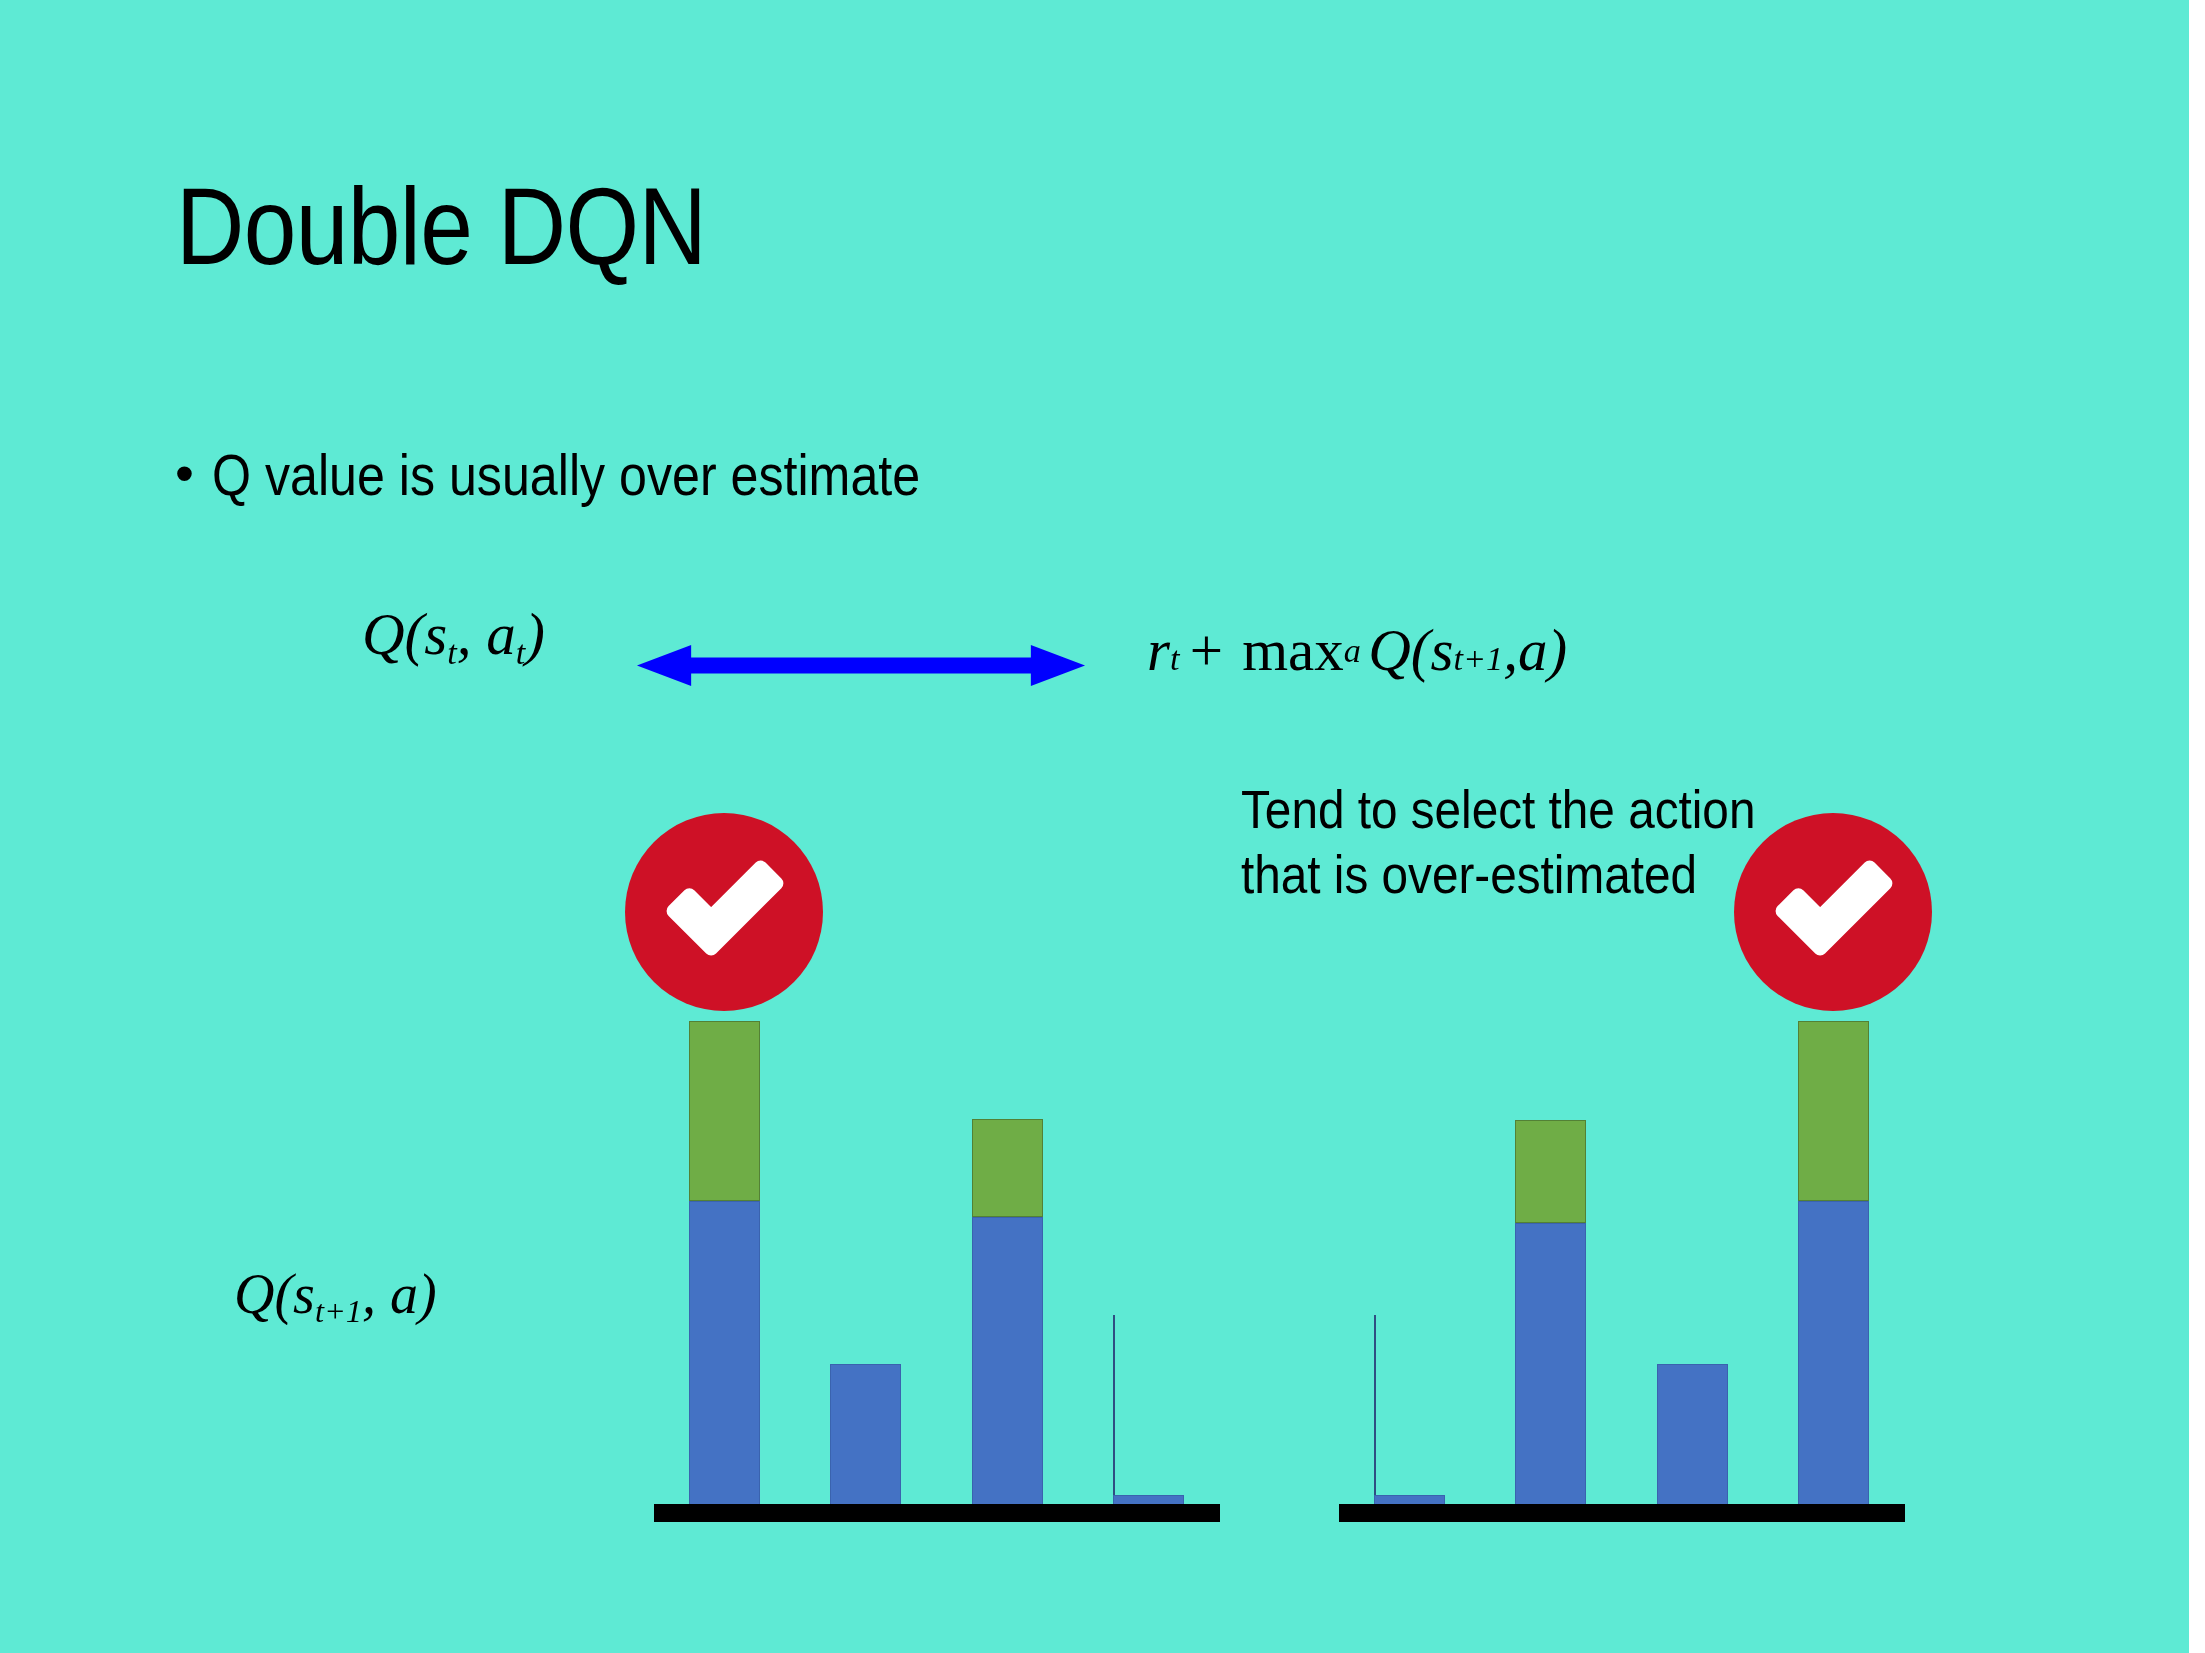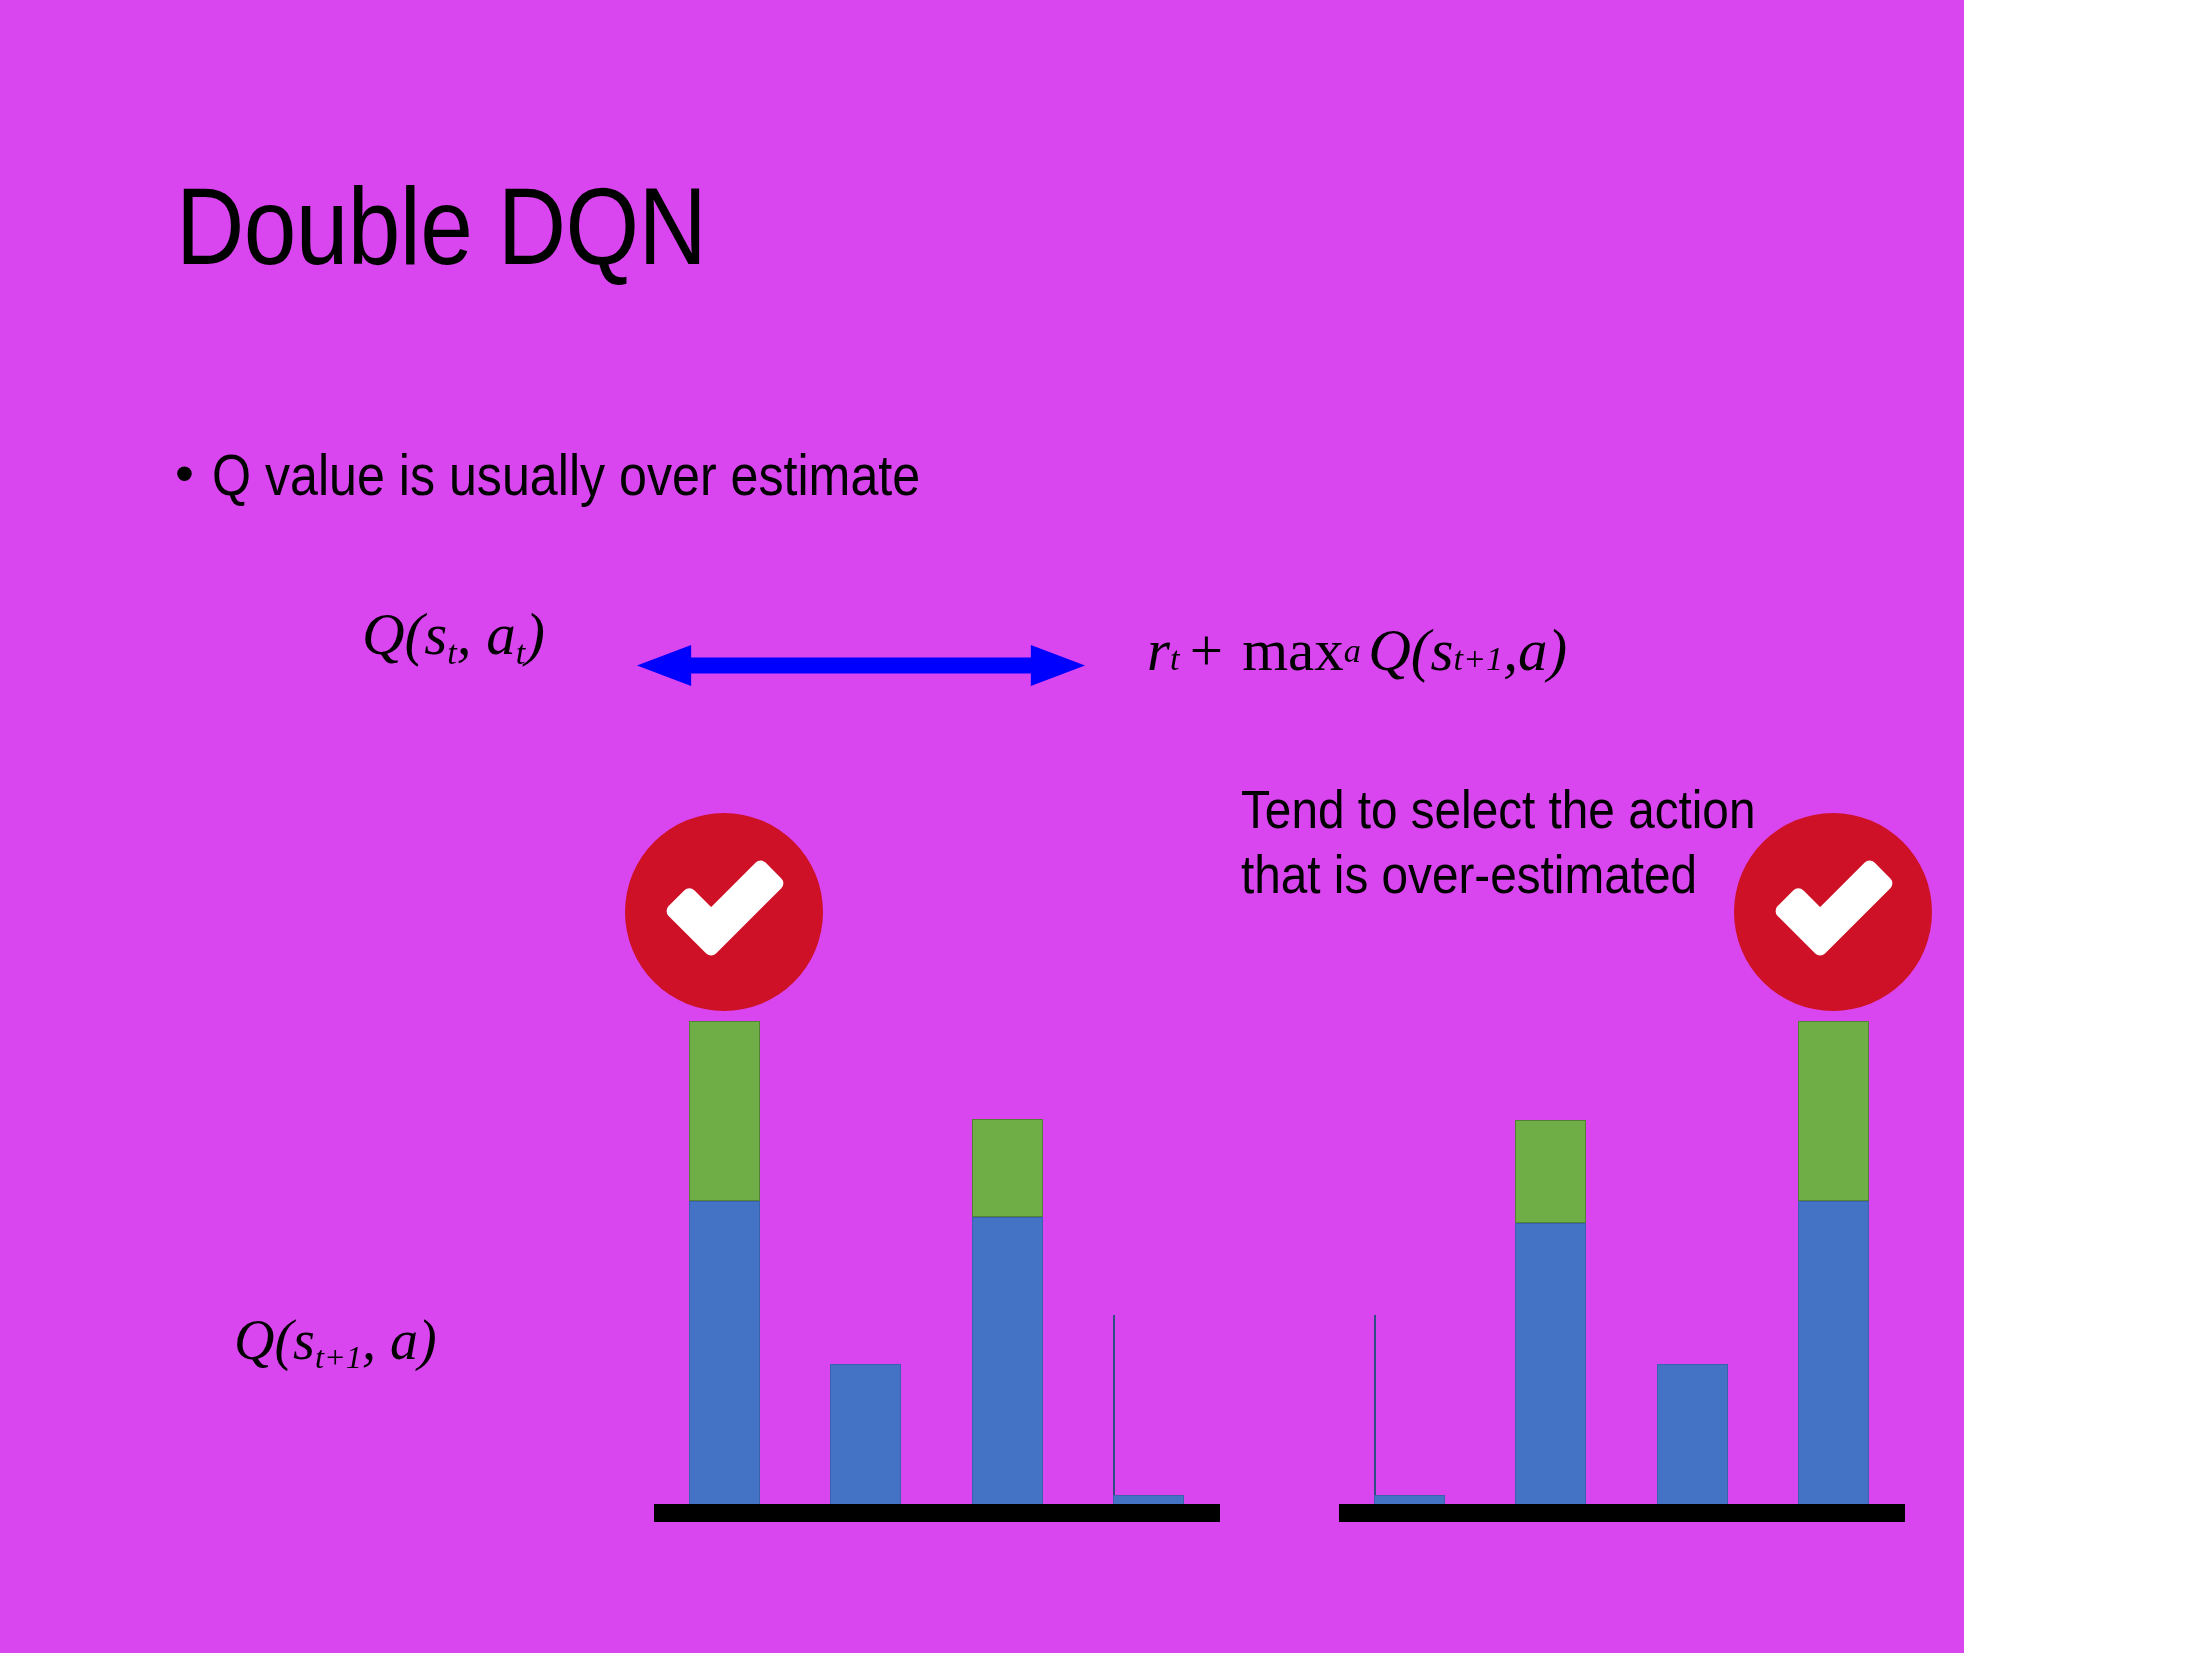--- a/index.html
+++ b/index.html
@@ -10,23 +10,23 @@
   body {
     width: 2205px;
     height: 1654px;
     font-family: "Liberation Sans", sans-serif;
     position: relative;
     overflow: hidden;
   }
   .slide {
     position: absolute;
     left: 0; top: 0;
-    width: 1964px;
+    width: 2189px;
     height: 1654px;
-    background: #d946ef;
+    background: #5eead4;
   }
 
   
   #slide-title {
     position: absolute;
     left: 176px;
     top: 171px;
     font-size: 110px;
     line-height: 1.0;
     font-weight: 300;
@@ -129,21 +129,21 @@
     font-weight: 400;
     transform: scaleX(0.9);
     transform-origin: left top;
     white-space: nowrap;
   }
 
   
   #chart-axis-label {
     position: absolute;
     left: 234px;
-    top: 1312px;
+    top: 1266px;
     font-size: 56px;
     line-height: 1;
     white-space: nowrap;
     font-family: Liberation Serif, serif;
   }
 
   
   .chart {
     position: absolute;
     bottom: 0;

